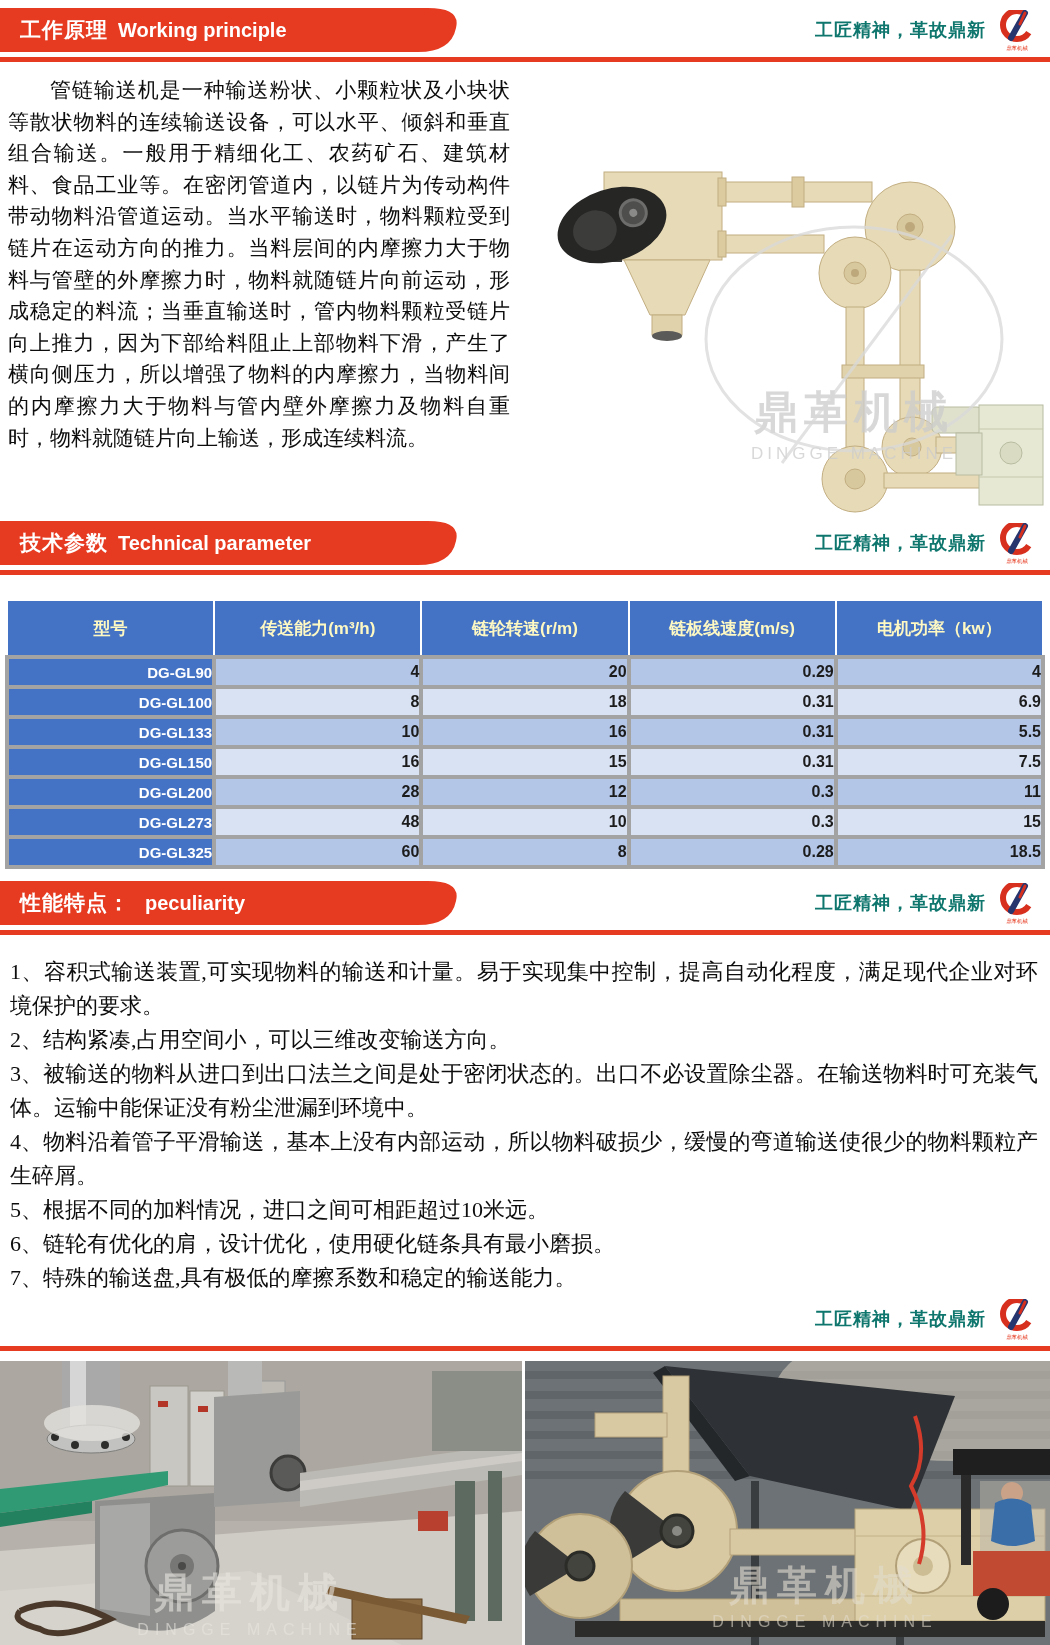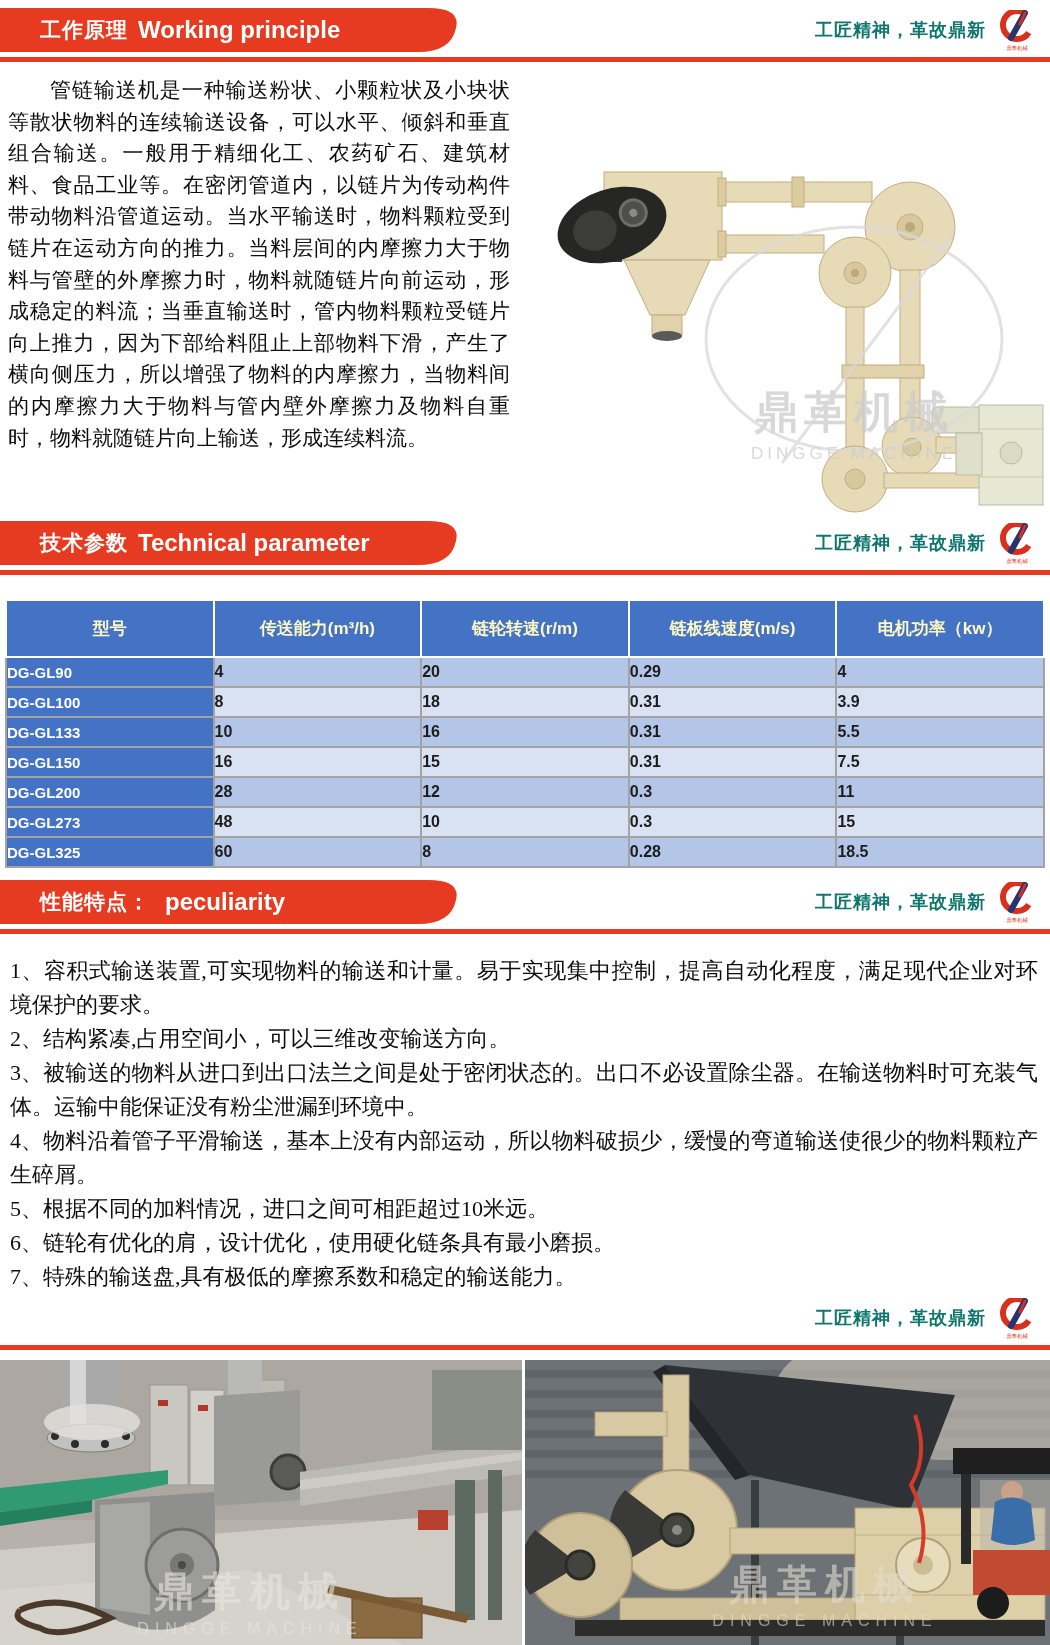--- a/index.html
+++ b/index.html
@@ -12,22 +12,22 @@
     font-family:"Liberation Sans", sans-serif; color:#111;
   }
   
   .banner-block{position:relative; height:54px;}
   .ribbon{
     position:absolute; left:0; top:0; width:462px; height:44px;
     background:var(--red); color:#fff;
     display:flex; align-items:center; padding-left:20px;
     clip-path: path("M0,0 L428,0 Q461,0 456,20 Q451,44 418,44 L0,44 Z");
   }
-  .ribbon .cn{font-size:21px; font-weight:bold; letter-spacing:1px;margin-left:20px;}
-  .ribbon .en{font-size:24px; font-weight:bold; margin-left:10px;}
+  .ribbon .cn{font-size:21px; font-weight:bold; letter-spacing:1px;}
+  .ribbon .en{font-size:20px; font-weight:bold; margin-left:10px;}
   .ribbon.wide-gap .en{margin-left:26px;}
   .banner-right{
     position:absolute; right:14px; top:0; height:44px;
     display:flex; align-items:center; gap:12px;
   }
   .slogan{font-size:18px; font-weight:bold; color:#0f766e; letter-spacing:1px;}
   .logo{display:flex; flex-direction:column; align-items:center; line-height:1;}
   .logo-caption{font-size:6px; color:var(--red); margin-top:1px; letter-spacing:0; transform:scale(.9);}
   .redline{position:absolute; left:0; right:0; top:49px; height:5px; background:var(--red);}
   
@@ -40,21 +40,21 @@
   .wp-figure{flex:1; position:relative; padding:2px 0 0 14px;}
   .wp-figure svg{display:block;}
   
   .tech-table{
     width:1040px; margin:24px 5px 0 5px; border-collapse:collapse; table-layout:fixed;
   }
   .tech-table th{
     background:var(--th-blue); color:#fef9c3; font-size:17px; font-weight:bold;
     height:57px; border:2px solid #fff; text-align:center;
   }
-  .tech-table td{height:30px; border:2px solid #a3a3a3; text-align:left;}
+  .tech-table td{height:30px; border:4px solid #a3a3a3; text-align:right;}
   .tech-table td.model{background:var(--th-blue); color:#fff; font-weight:bold; font-size:15px;}
   .tech-table tr:nth-child(odd) td.val{background:var(--row-dark);}
   .tech-table tr:nth-child(even) td.val{background:var(--row-light);}
   .tech-table td.val{font-size:16px; font-weight:bold; color:#1c1c1c; font-family:"Liberation Sans", sans-serif;}
   
   .features{padding:20px 12px 0 10px; font-family:"Liberation Serif", serif;
     font-size:22px; line-height:34px; color:#0d0d0d; height:320px;}
   .feature-item{text-align:justify;}
   
   .photos{display:flex; margin-top:10px; height:293px; gap:3px;}
@@ -187,21 +187,21 @@
         <td class="val">4</td>
         <td class="val">20</td>
         <td class="val">0.29</td>
         <td class="val">4</td>
       </tr>
       <tr>
         <td class="model">DG-GL100</td>
         <td class="val">8</td>
         <td class="val">18</td>
         <td class="val">0.31</td>
-        <td class="val">3.9</td>
+        <td class="val">6.9</td>
       </tr>
       <tr>
         <td class="model">DG-GL133</td>
         <td class="val">10</td>
         <td class="val">16</td>
         <td class="val">0.31</td>
         <td class="val">5.5</td>
       </tr>
       <tr>
         <td class="model">DG-GL150</td>

